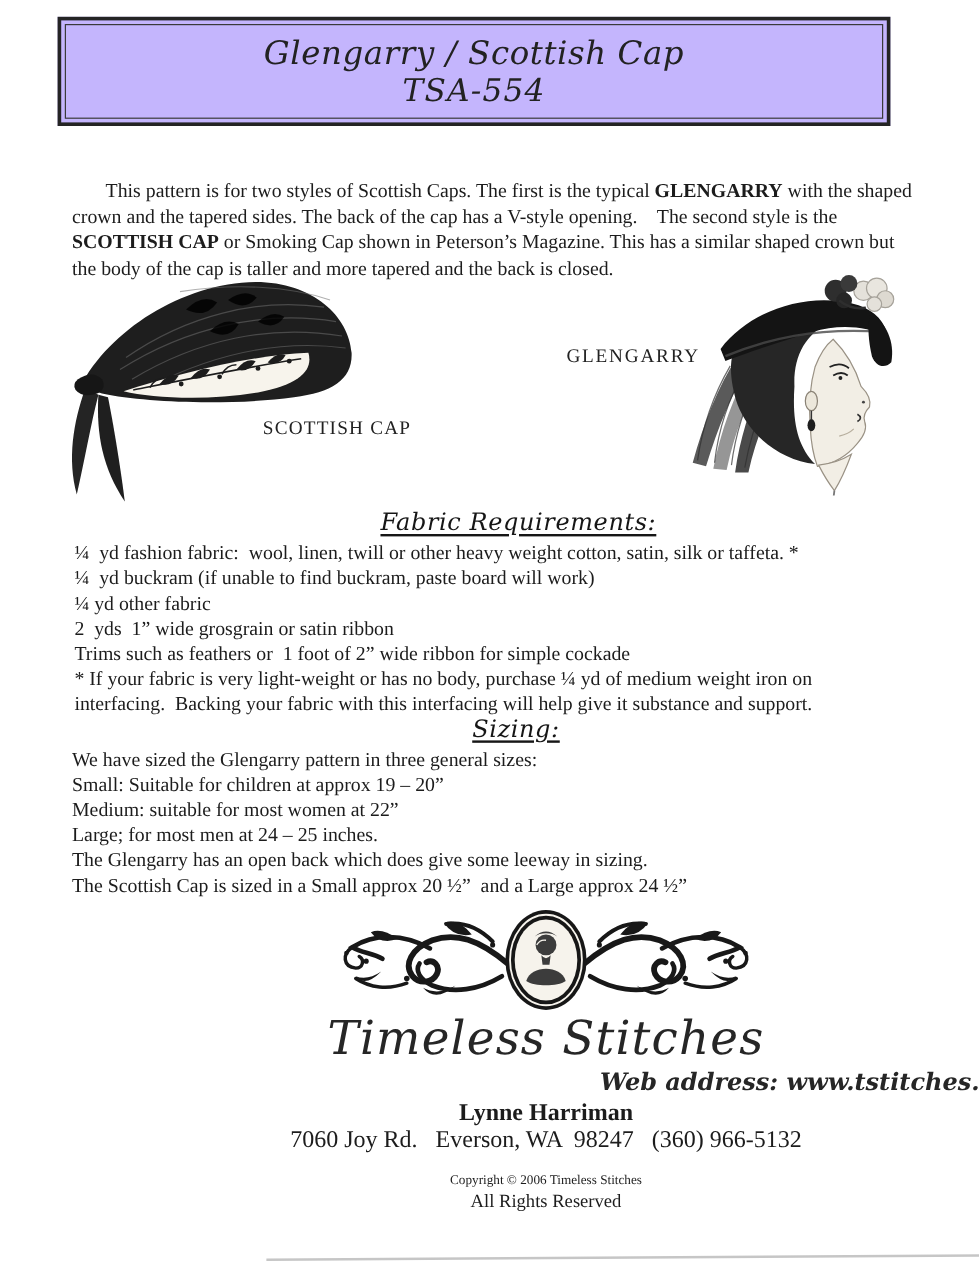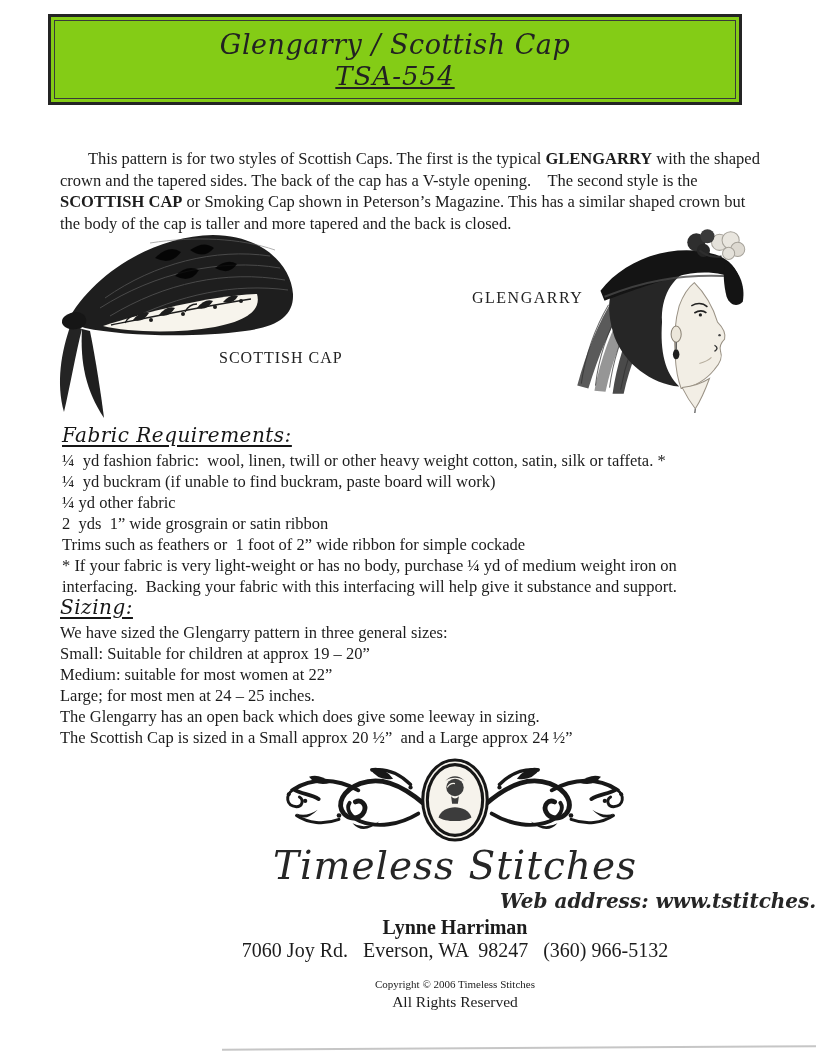--- a/index.html
+++ b/index.html
@@ -6,34 +6,34 @@
   html,body { background:#e8e8e8; }
   .page {
     position:relative; width:816px; height:1056px;
     background:#ffffff; margin:0 auto; overflow:hidden;
     font-family:"Liberation Serif", serif; color:#1c1c1c;
   }
 
   
   .title-box {
     position:absolute; left:48px; top:14px; width:694px; height:91px;
-    border:3px solid #242424; background:#84cc16;
+    border:3px solid #242424; background:#c4b5fd;
   }
   .title-box-inner {
     position:absolute; left:3px; top:3px; right:3px; bottom:3px;
     border:1px solid #3a3a3a;
     display:flex; flex-direction:column; align-items:center; justify-content:center;
   }
   .title-line1 {
     font-family:"DejaVu Serif", serif; font-style:italic;
     font-size:27px; line-height:32px; color:#222; letter-spacing:0.5px;
   }
   .title-line2 {
     font-family:"DejaVu Serif", serif; font-style:italic;
-    font-size:26px; line-height:30px; color:#222; letter-spacing:1px;text-decoration:underline;
+    font-size:26px; line-height:30px; color:#222; letter-spacing:1px;
   }
 
   
   .intro {
     position:absolute; left:60px; top:148px; width:702px;
     font-size:16.5px; line-height:21.5px; text-indent:28px;
     white-space:pre-wrap;
   }
   .intro b { font-weight:bold; }
 
@@ -47,21 +47,21 @@
   .caption-glengarry {
     position:absolute; left:472px; top:289px;
     font-size:16px; letter-spacing:1.5px; color:#222;
   }
 
   
   .section-heading {
     font-family:"DejaVu Serif", serif; font-style:italic;
     font-size:20px; line-height:26px; color:#161616;
     text-decoration:underline; text-underline-offset:3px;
-    letter-spacing:0.5px; margin-bottom:2px;
+    letter-spacing:0.5px; margin-bottom:2px;text-align:center;
   }
   .fabric { position:absolute; left:62px; top:422px; width:740px; }
   .sizing { position:absolute; left:60px; top:594px; width:740px; }
   .body-line { font-size:16.5px; line-height:21px; white-space:pre-wrap; }
 
   
   .footer { position:absolute; left:0; top:754px; width:816px; text-align:center;margin-left:47px; }
   .ornament { display:block; margin:0 auto; }
   .brand {
     font-family:"DejaVu Serif", serif; font-style:italic;

